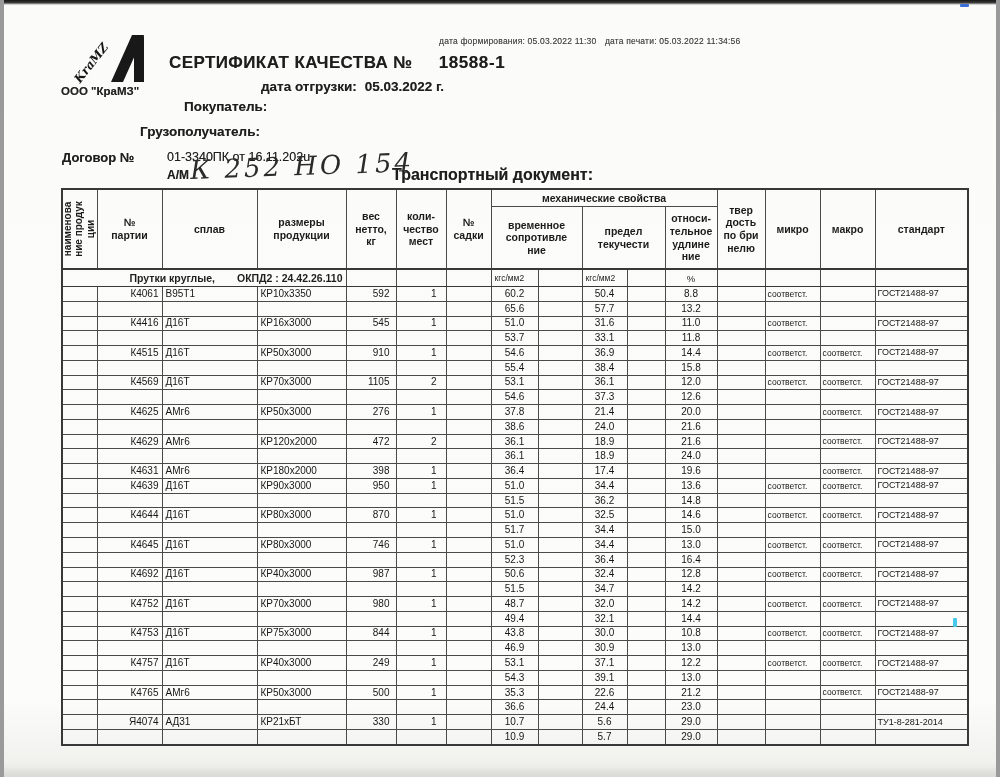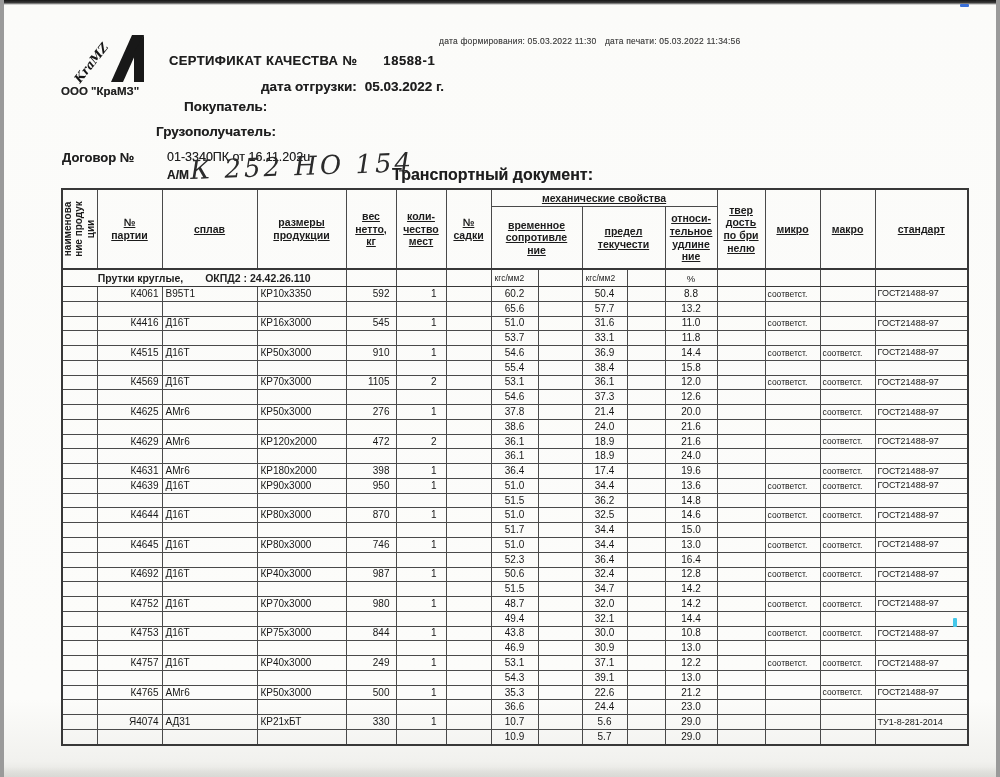--- a/index.html
+++ b/index.html
@@ -12,44 +12,44 @@
     background:linear-gradient(180deg,#151515 0%,#3c3c3c 55%,rgba(60,60,60,0) 100%);}
   .scan-bottom-edge{position:absolute;left:0;bottom:0;width:100%;height:10px;
     background:linear-gradient(0deg,#d9d9d5 0%,rgba(217,217,213,0) 100%);}
   .abs{position:absolute;}
   .meta-line{left:435px;top:36px;font-size:8.5px;color:#4a4a4a;letter-spacing:.2px;}
   .meta-line span{margin-right:6px;}
   .logo-glyph{left:95px;top:32px;}
   .logo-script{left:64px;top:56px;transform:rotate(-52deg);font-family:"DejaVu Serif",serif;
     font-style:italic;font-weight:bold;font-size:12px;color:#161616;}
   .company{left:57px;top:85px;font-size:11.5px;font-weight:bold;color:#222;}
-  .cert-line{left:165px;top:53px;font-size:13px;font-weight:bold;letter-spacing:.4px;}
+  .cert-line{left:165px;top:53px;font-size:17px;font-weight:bold;letter-spacing:.4px;}
   .cert-line .num{margin-left:26px;letter-spacing:.6px;}
   .ship-line{left:257px;top:79px;font-size:13.5px;font-weight:bold;}
   .ship-line .val{margin-left:8px;}
   .buyer{left:180px;top:99px;font-size:13.5px;font-weight:bold;}
-  .consignee{left:152px;top:124px;font-size:13.5px;font-weight:bold;}
+  .consignee{left:136px;top:124px;font-size:13.5px;font-weight:bold;}
   .contract-label{left:58px;top:150px;font-size:13px;font-weight:bold;}
   .contract-value{left:163px;top:150px;font-size:12.5px;}
   .vehicle-label{left:163px;top:168px;font-size:12px;font-weight:bold;}
   .handwriting{left:186px;top:151px;font-family:"DejaVu Serif",serif;font-style:italic;
     font-size:26px;letter-spacing:3px;color:#2b2b2b;transform:rotate(-2deg);}
   .transport{left:388px;top:166px;font-size:16px;font-weight:bold;}
 
   table.cert{position:absolute;left:57px;top:188px;width:906px;border-collapse:collapse;
     table-layout:fixed;}
   table.cert th,table.cert td{border:1px solid #4a4a4a;padding:0 3px;overflow:hidden;
     font-family:"Liberation Sans",sans-serif;}
   table.cert{border:2px solid #383838;}
   table.cert th{font-size:10.5px;font-weight:bold;text-align:center;vertical-align:middle;
-    white-space:pre-line;line-height:1.2;color:#1b1b1b;text-decoration:underline;}
+    white-space:pre-line;line-height:1.2;color:#1b1b1b;}
   tr.group-head th{height:16px;}
   tr.col-head th{height:61px;}
   tr.units-row td{height:16px;border-top:2px solid #383838;border-bottom:1px solid #383838;}
-  .band-cell{font-size:10.5px;font-weight:bold;text-align:center;white-space:nowrap;padding-left:2px;}
+  .band-cell{font-size:10.5px;font-weight:bold;text-align:right;white-space:nowrap;padding-left:2px;}
   .band-cell .okpd{margin-left:22px;}
   .unit{font-size:8.5px;text-align:left;padding-left:4px;margin-left:35px;}
   .unit-pct{font-size:9.5px;text-align:center;}
   .vert{position:absolute;left:-22px;top:23px;width:78px;height:34px;transform:rotate(-90deg);
     font-size:10px;font-weight:bold;line-height:1.13;text-align:center;white-space:pre-line;}
   tbody.data td{height:13.77px;font-size:10px;line-height:1;white-space:nowrap;color:#161616;}
   tbody.data td.c1{text-align:right;padding-left:4px;}
   tbody.data td.c2,tbody.data td.c3{text-align:left;padding-left:3px;}
   tbody.data td.c4{text-align:right;padding-right:6px;}
   tbody.data td.c5{text-align:right;padding-right:9px;}

